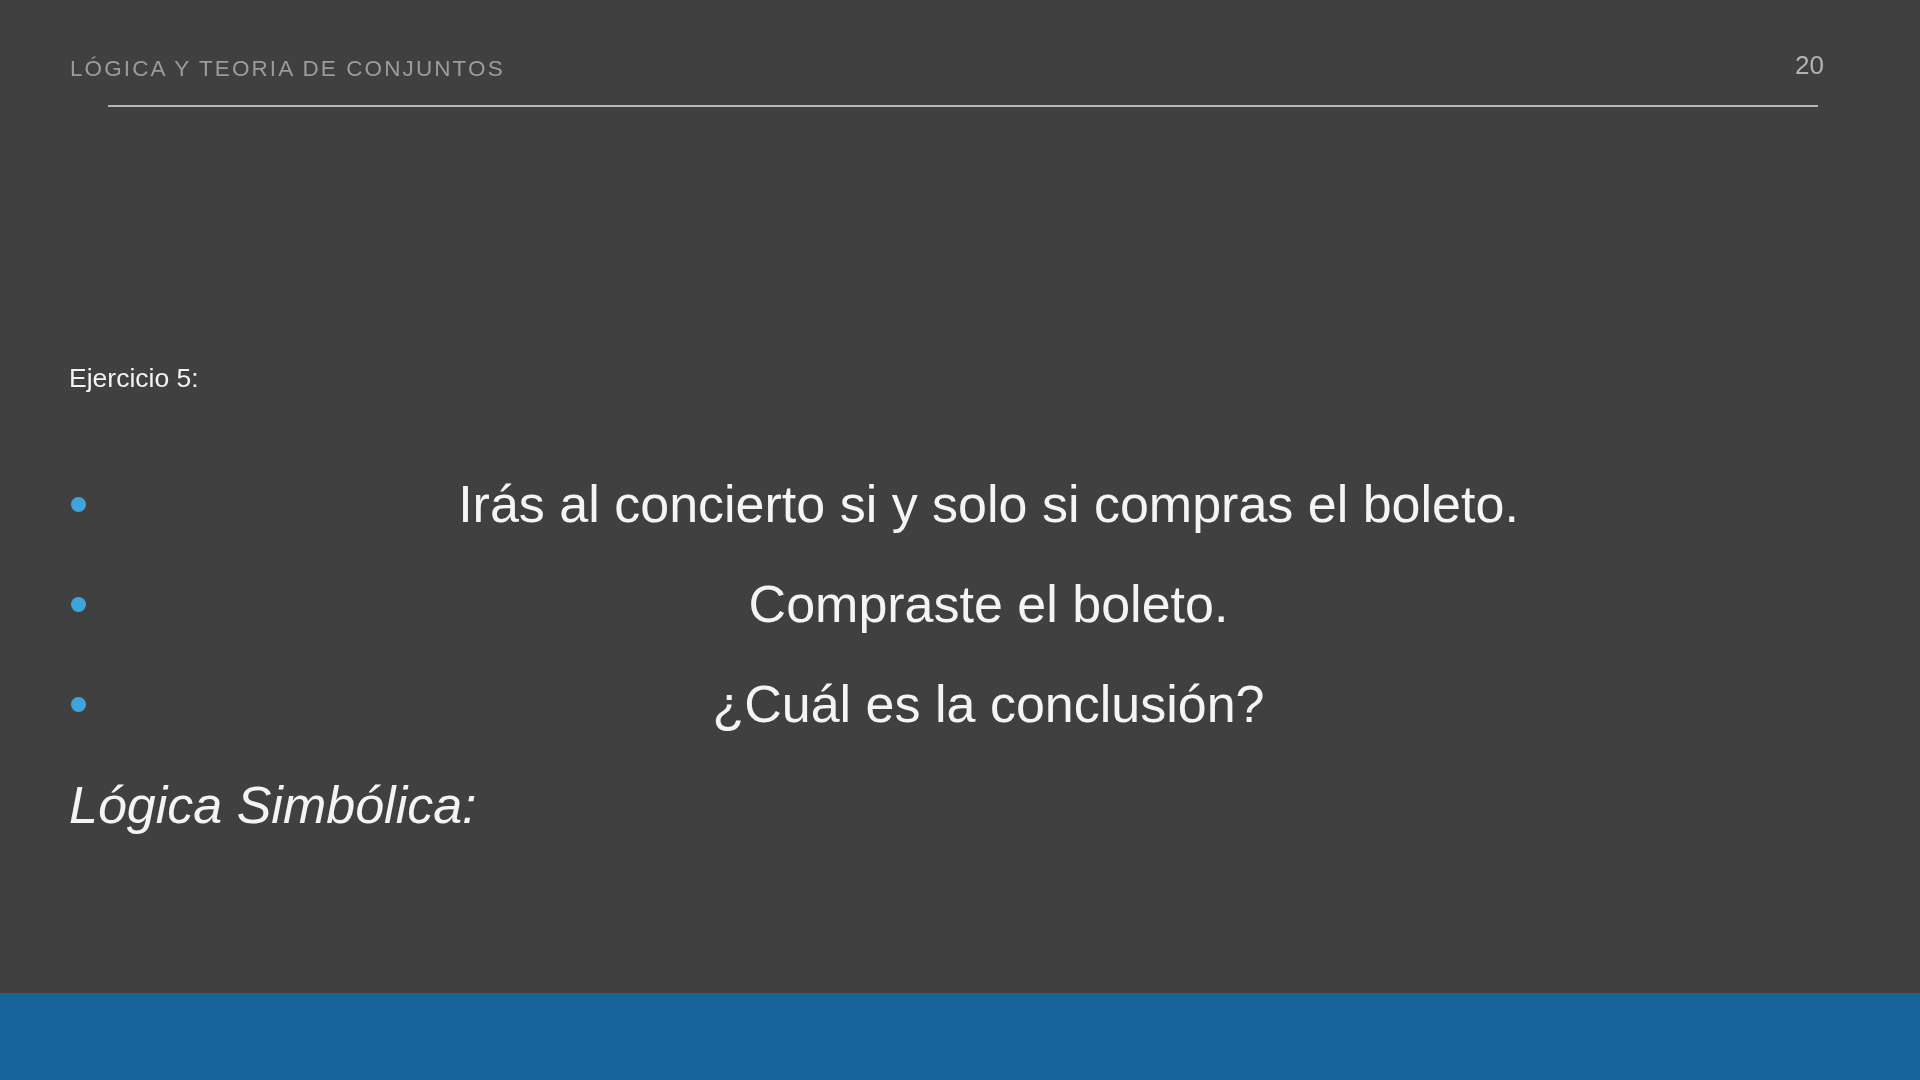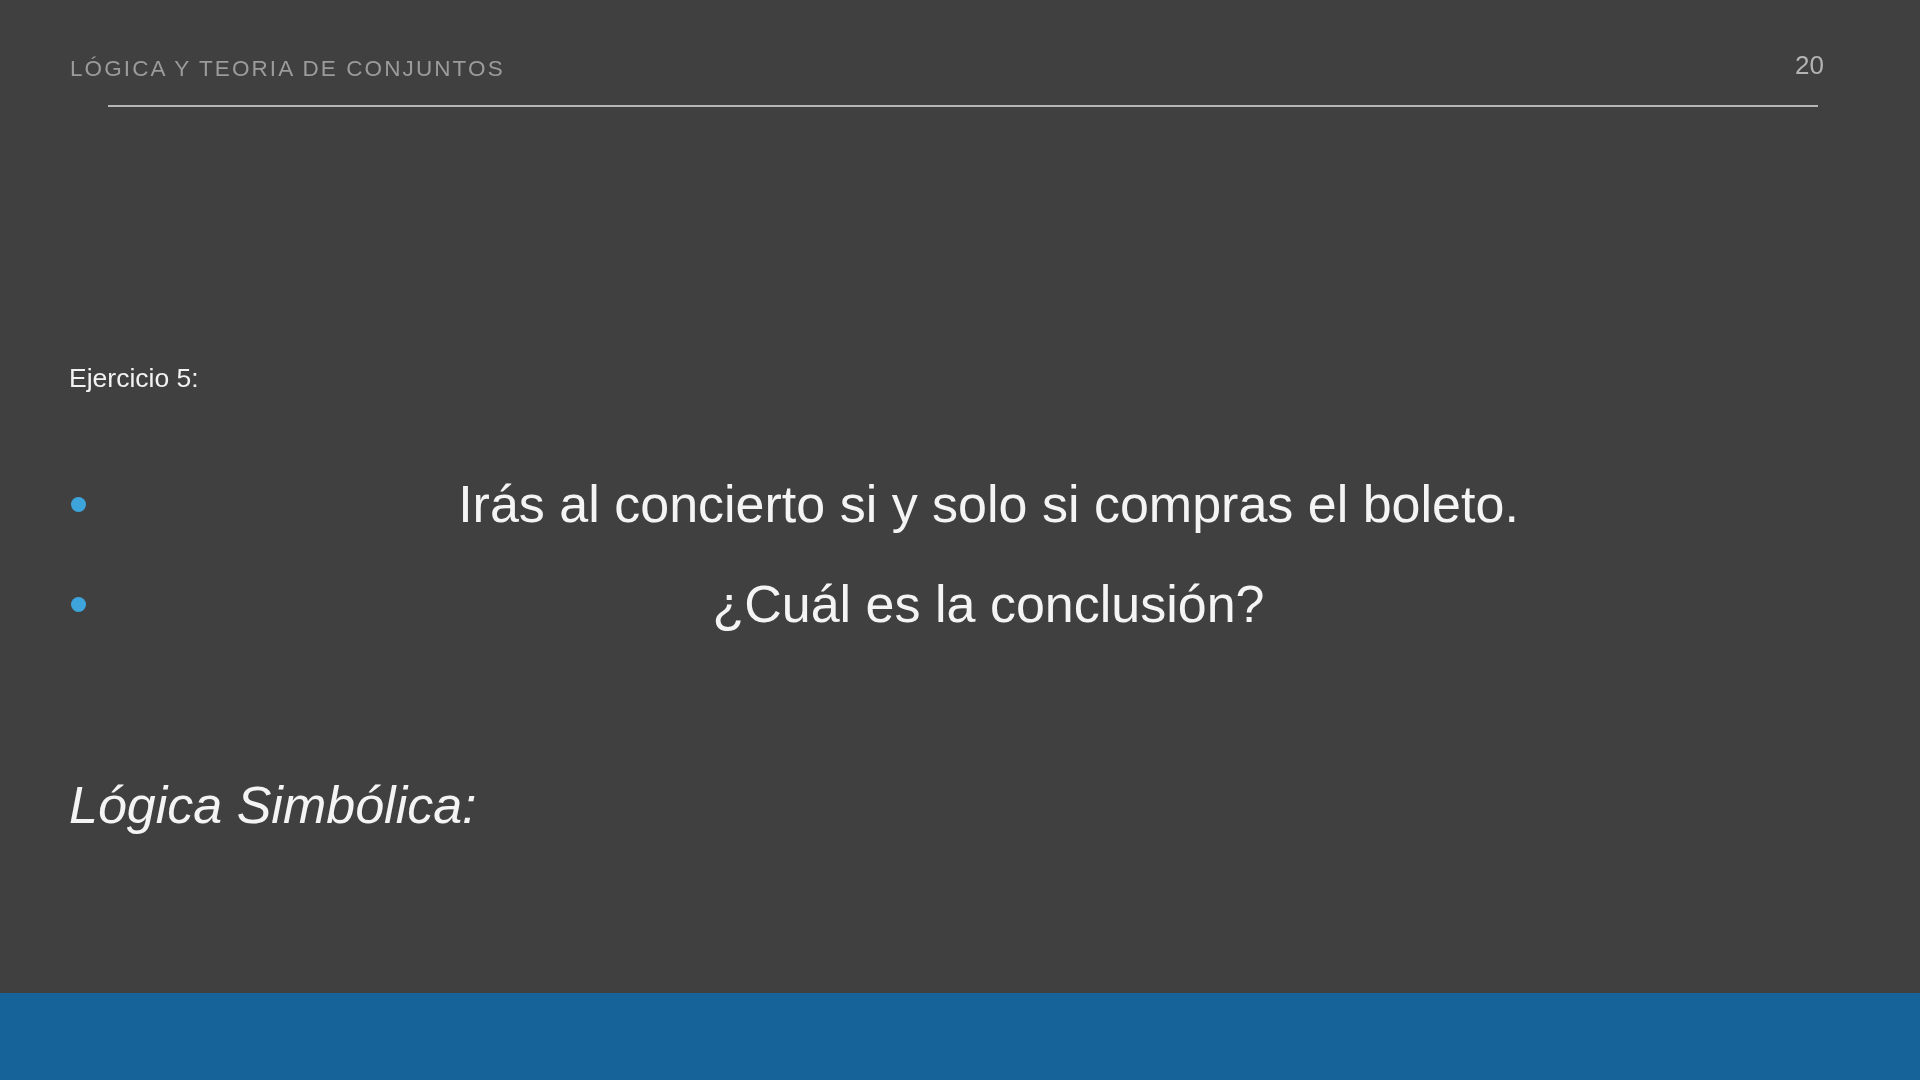--- a/index.html
+++ b/index.html
@@ -166,20 +166,24 @@
 
     <div class="intro-line">Ejercicio 5:</div>
 
     <ul class="bullet-list">
       <li class="bullet-item">
         <span class="bullet-dot"></span>
         <span>Irás al concierto si y solo si compras el boleto.</span>
       </li>
       <li class="bullet-item">
         <span class="bullet-dot"></span>
+        <span>Compraste el boleto.</span>
+      </li>
+      <li class="bullet-item">
+        <span class="bullet-dot"></span>
         <span>¿Cuál es la conclusión?</span>
       </li>
     </ul>
 
     <div class="plain-line">Lógica Simbólica:</div>
 
   </div>
 
   <div class="footer-bar"></div>
 

